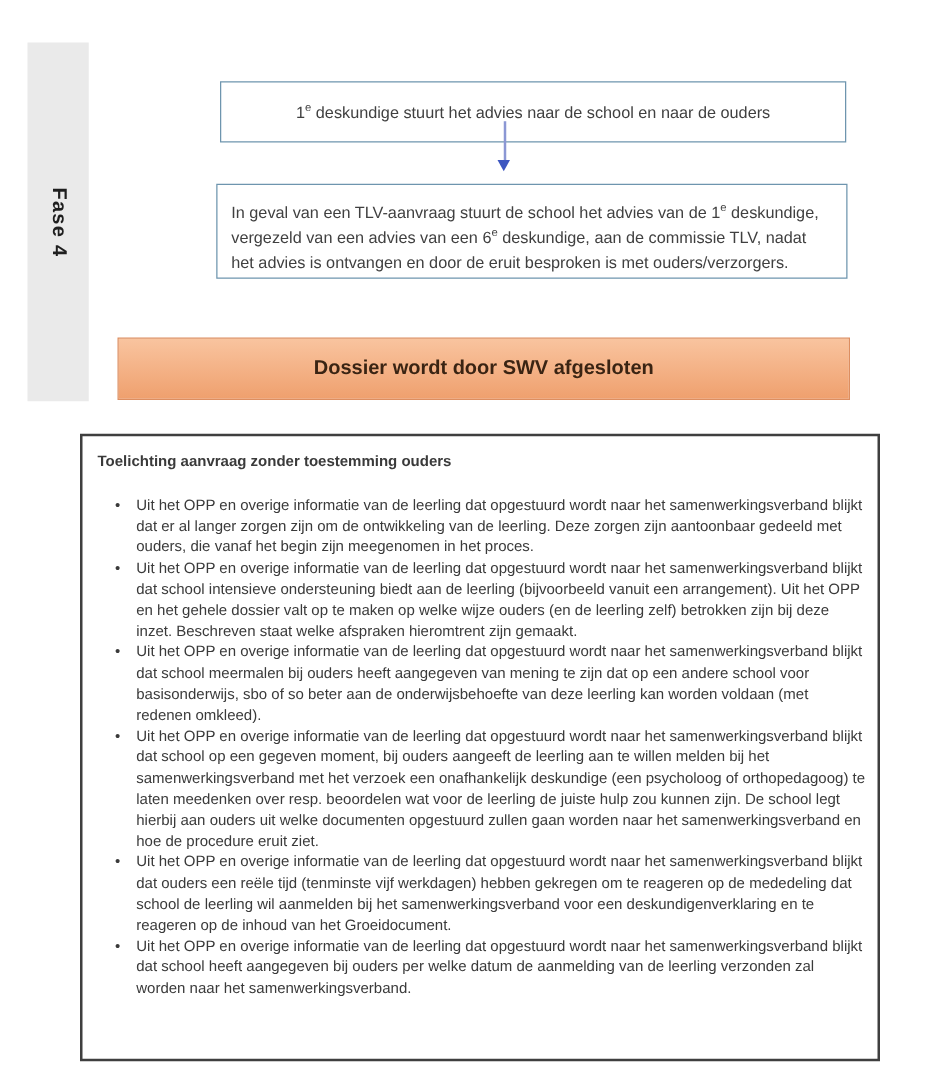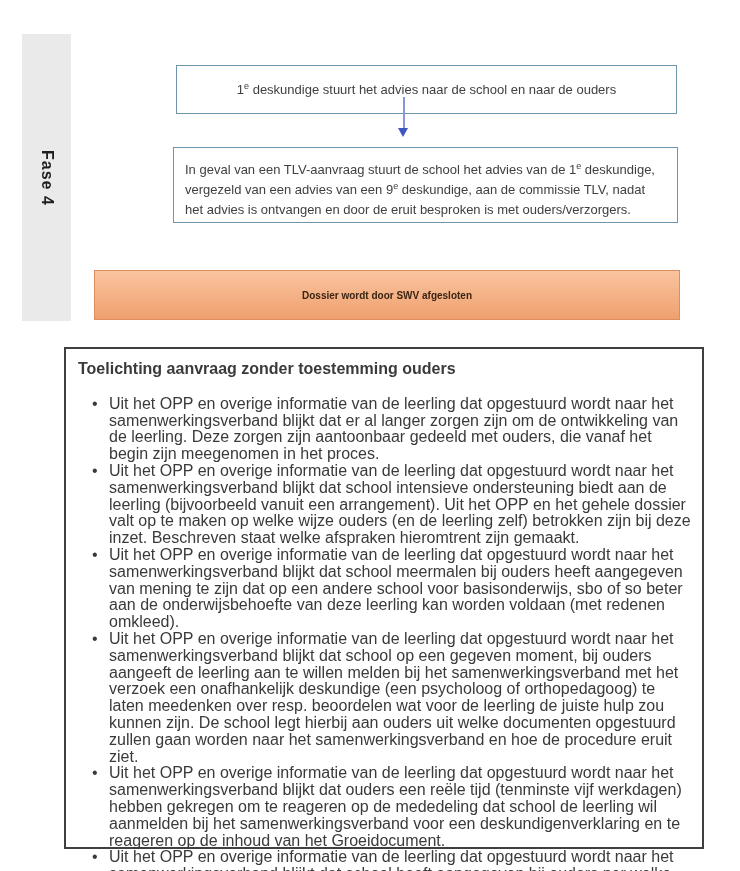--- a/index.html
+++ b/index.html
@@ -48,29 +48,29 @@
     border-left:5.5px solid transparent; border-right:5.5px solid transparent;
     border-top:9px solid #3d56c0;
   }
 
   
   .final-box {
     position:absolute; left:94px; top:270px; width:586px; height:50px;
     background:linear-gradient(#f9c49f, #efa06e);
     border:1px solid #dd8e60;
     display:flex; align-items:center; justify-content:center;
-    font-size:10px; font-weight:bold; color:#3a2413; text-align:center;
+    font-size:16px; font-weight:bold; color:#3a2413; text-align:center;
   }
 
   
   .note-box {
     position:absolute; left:64px; top:347px; width:640px; height:502px;
     border:2px solid #3f3f3f; background:#ffffff;
     padding:12px 8px 0 12px;
-    font-size:16px; line-height:16.8px; color:#3a3a3a;
+    font-size:12px; line-height:16.8px; color:#3a3a3a;
   }
   .note-title { font-weight:bold; margin-bottom:18px; }
   .note-intro { margin-bottom:0; }
   .note-bullets { list-style:none; margin:0; padding-left:31px; }
   .note-bullets li { position:relative; }
   .note-bullets li::before {
     content:"\2022";
     position:absolute; left:-17px; top:0;
   }
 </style>
@@ -87,21 +87,21 @@
     <div><span>1</span><sup>e</sup><span> deskundige stuurt het advies naar de school en naar de ouders</span></div>
   </div>
 
   <div class="arrow-wrap">
     <div class="arrow-line"></div>
     <div class="arrow-head"></div>
   </div>
 
   <div class="flow-box box2">
     <div><span>In geval van een TLV-aanvraag stuurt de school het advies van de 1</span><sup>e</sup><span> deskundige,</span></div>
-    <div><span>vergezeld van een advies van een 9</span><sup>e</sup><span> deskundige, aan de commissie TLV, nadat</span></div>
+    <div><span>vergezeld van een advies van een 6</span><sup>e</sup><span> deskundige, aan de commissie TLV, nadat</span></div>
     <div>het advies is ontvangen en door de eruit besproken is met ouders/verzorgers.</div>
   </div>
 
   <div class="final-box">
     <span>Dossier wordt door SWV afgesloten</span>
   </div>
 
   <div class="note-box">
     <div class="note-title">Toelichting aanvraag zonder toestemming ouders</div>
     <ul class="note-bullets">

